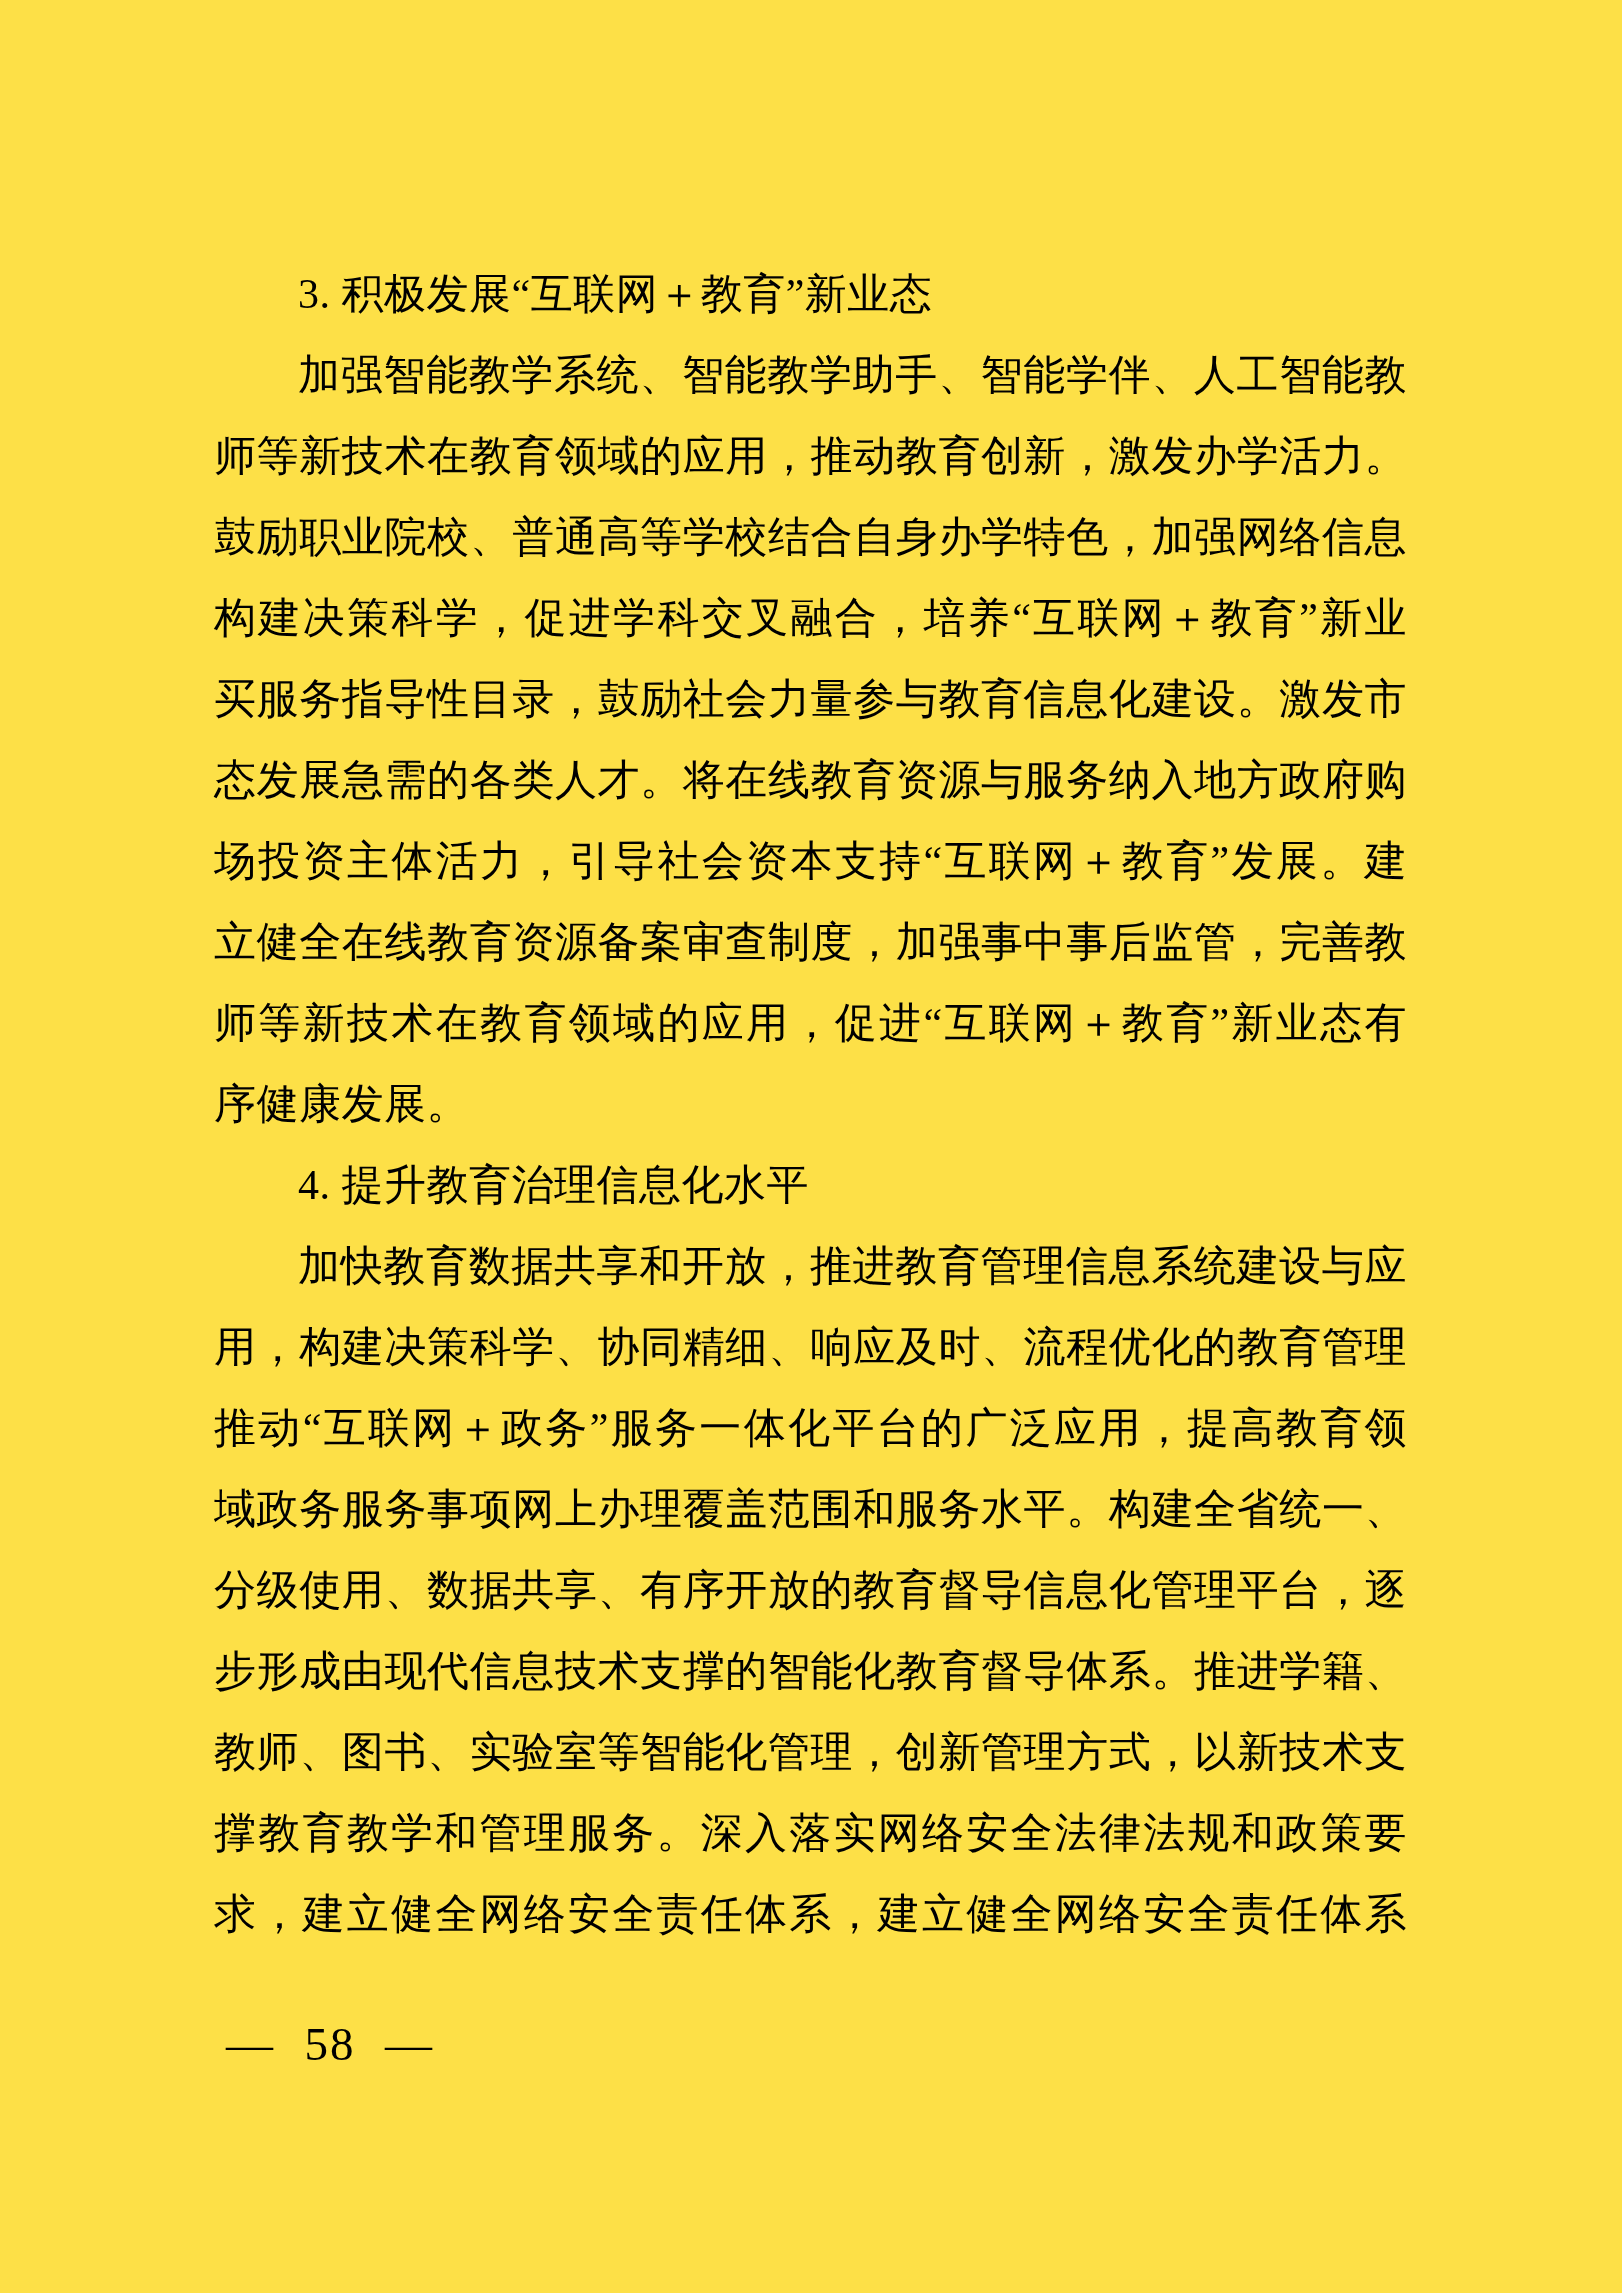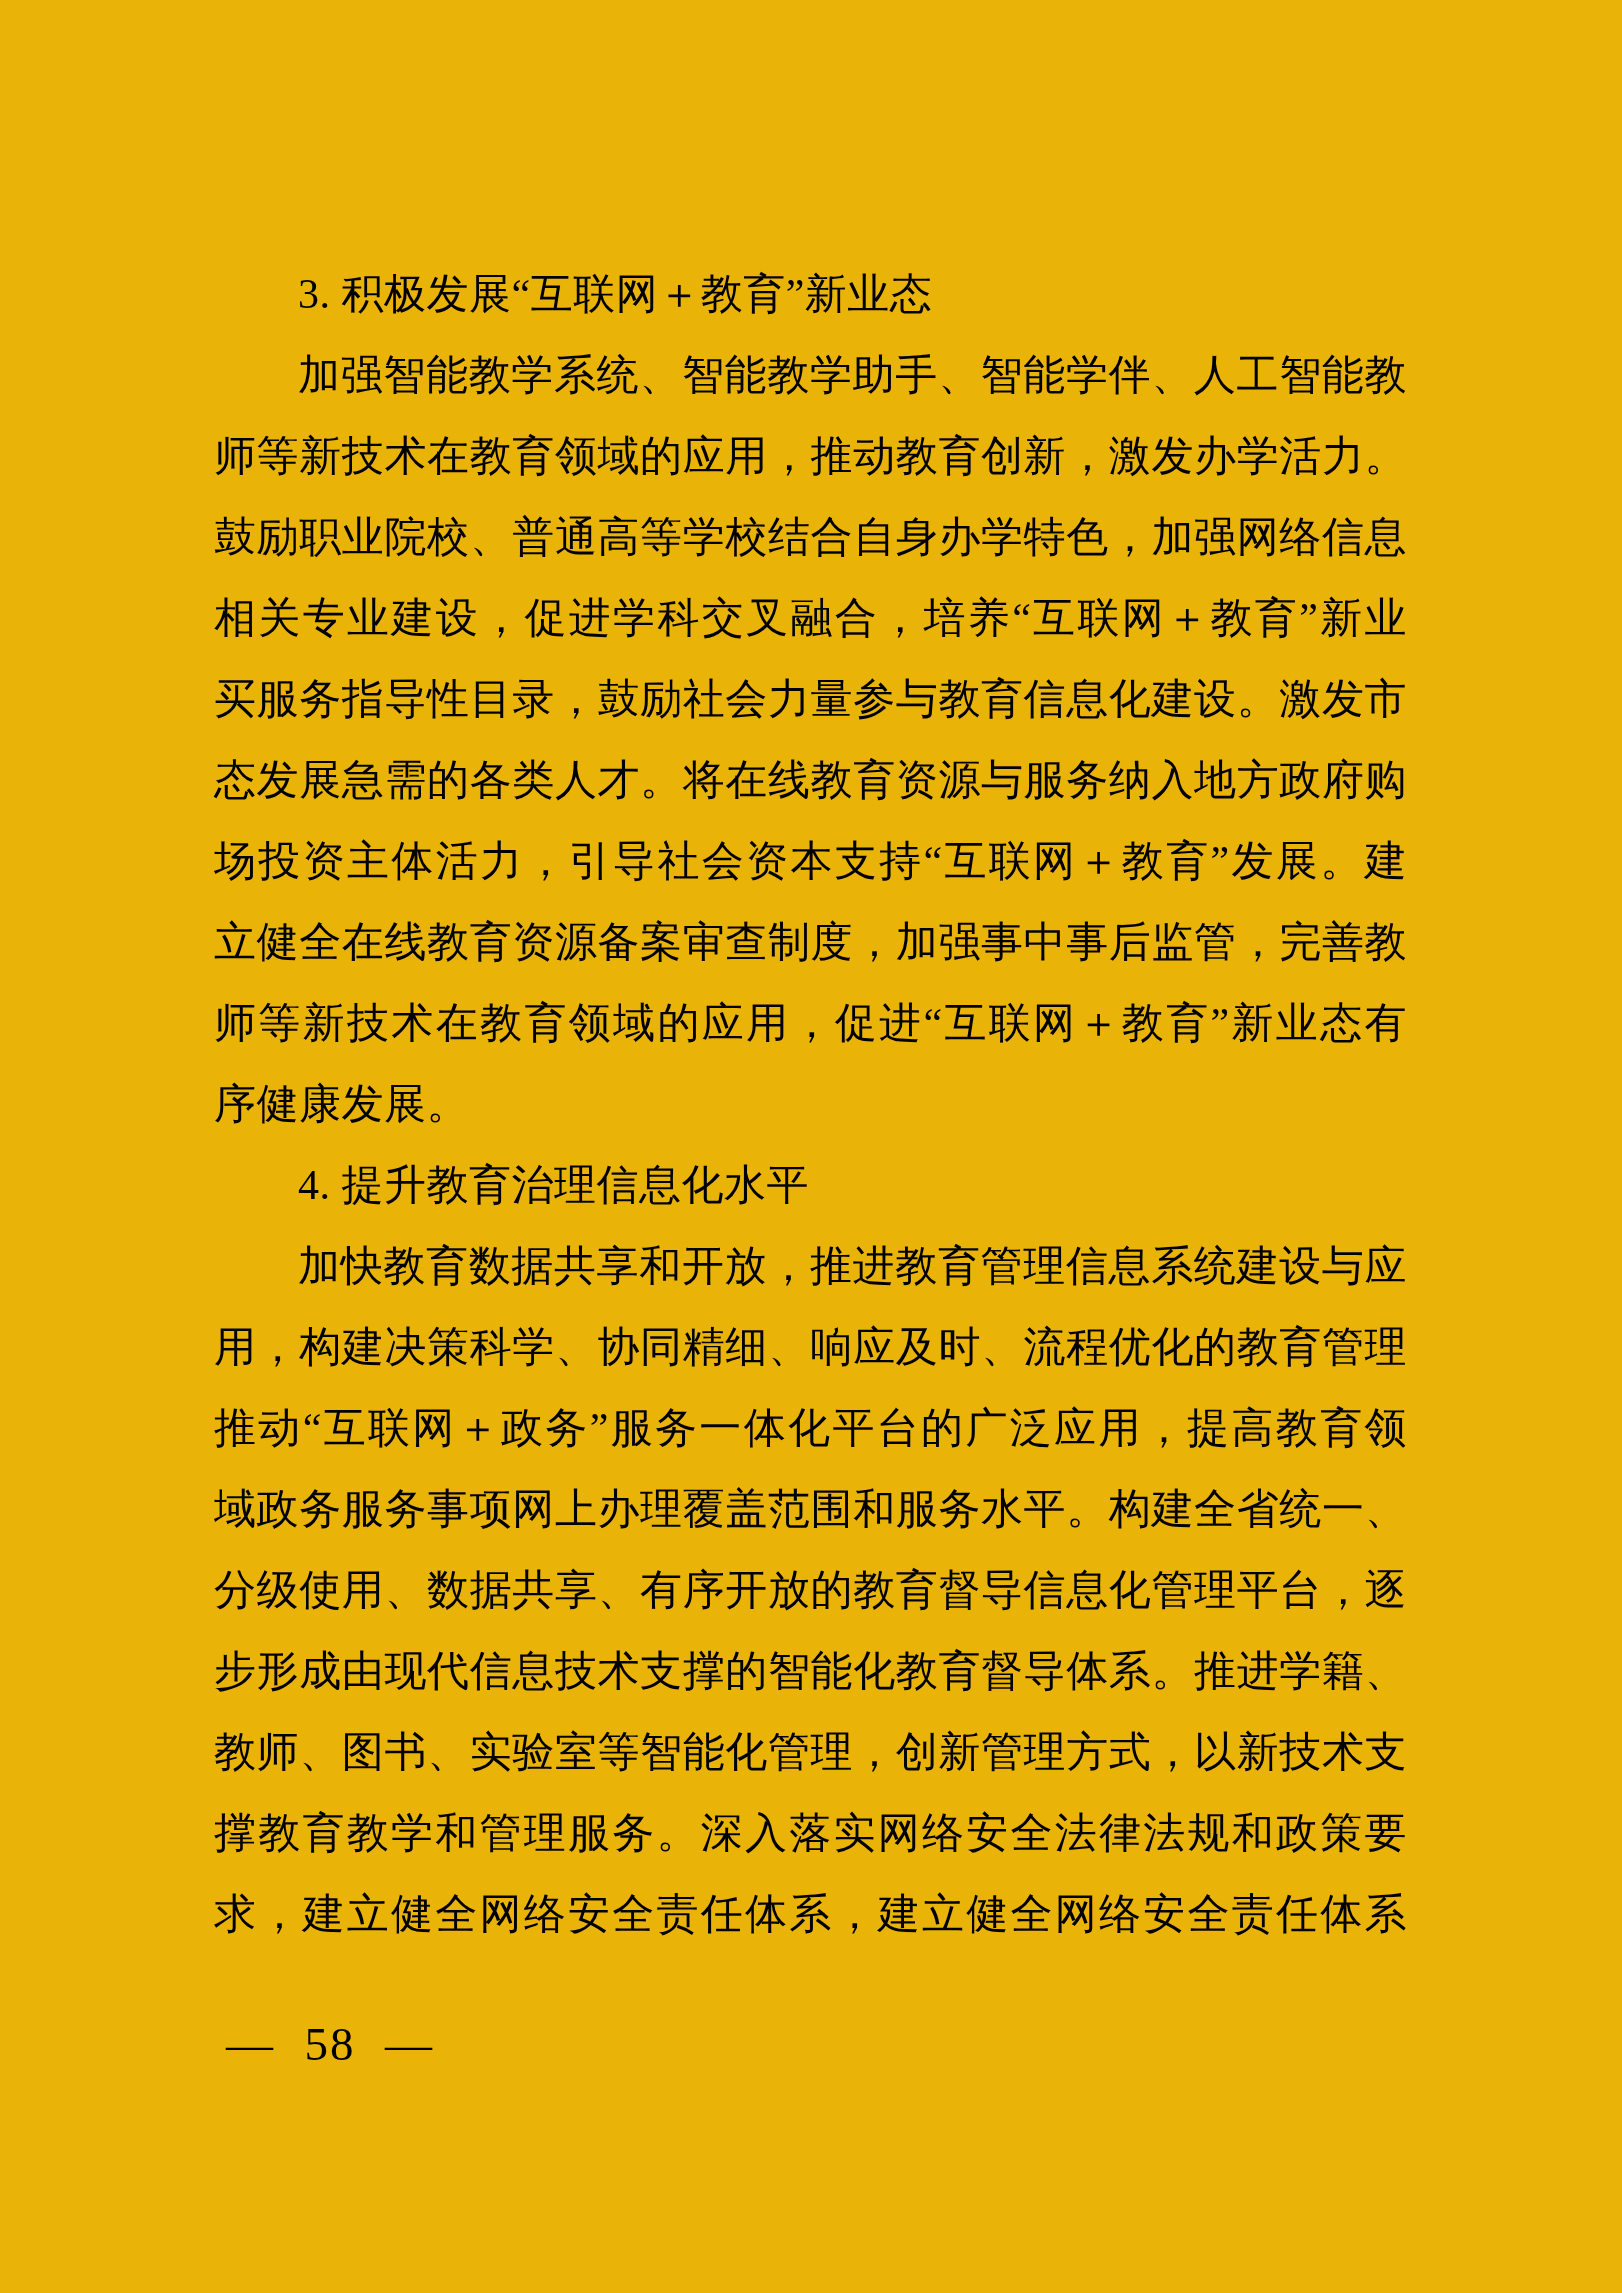--- a/index.html
+++ b/index.html
@@ -4,21 +4,21 @@
 <style>
   html, body {
     margin: 0;
     padding: 0;
     background: #ffffff;
   }
   .page {
     position: relative;
     width: 1622px;
     height: 2294px;
-    background: #eab308;
+    background: #fde047;
     overflow: hidden;
     font-family: "Liberation Serif", "DejaVu Serif", serif;
     color: #000000;
   }
   .text-block {
     position: absolute;
     left: 214px;
     top: 254px;
     width: 1193px;
     font-size: 42px;
@@ -63,21 +63,21 @@
 
 <div class="page">
 
   <main class="text-block">
 
     <div class="line plain indent">3. 积极发展“互联网＋教育”新业态</div>
 
     <div class="line fill indent">加强智能教学系统、智能教学助手、智能学伴、人工智能教</div>
     <div class="line fill">师等新技术在教育领域的应用，推动教育创新，激发办学活力。</div>
     <div class="line fill">鼓励职业院校、普通高等学校结合自身办学特色，加强网络信息</div>
-    <div class="line fill">相关专业建设，促进学科交叉融合，培养“互联网＋教育”新业</div>
+    <div class="line fill">构建决策科学，促进学科交叉融合，培养“互联网＋教育”新业</div>
     <div class="line fill">买服务指导性目录，鼓励社会力量参与教育信息化建设。激发市</div>
     <div class="line fill">态发展急需的各类人才。将在线教育资源与服务纳入地方政府购</div>
     <div class="line fill">场投资主体活力，引导社会资本支持“互联网＋教育”发展。建</div>
     <div class="line fill">立健全在线教育资源备案审查制度，加强事中事后监管，完善教</div>
     <div class="line fill">师等新技术在教育领域的应用，促进“互联网＋教育”新业态有</div>
     <div class="line plain">序健康发展。</div>
 
     <div class="line plain indent">4. 提升教育治理信息化水平</div>
 
     <div class="line fill indent">加快教育数据共享和开放，推进教育管理信息系统建设与应</div>

